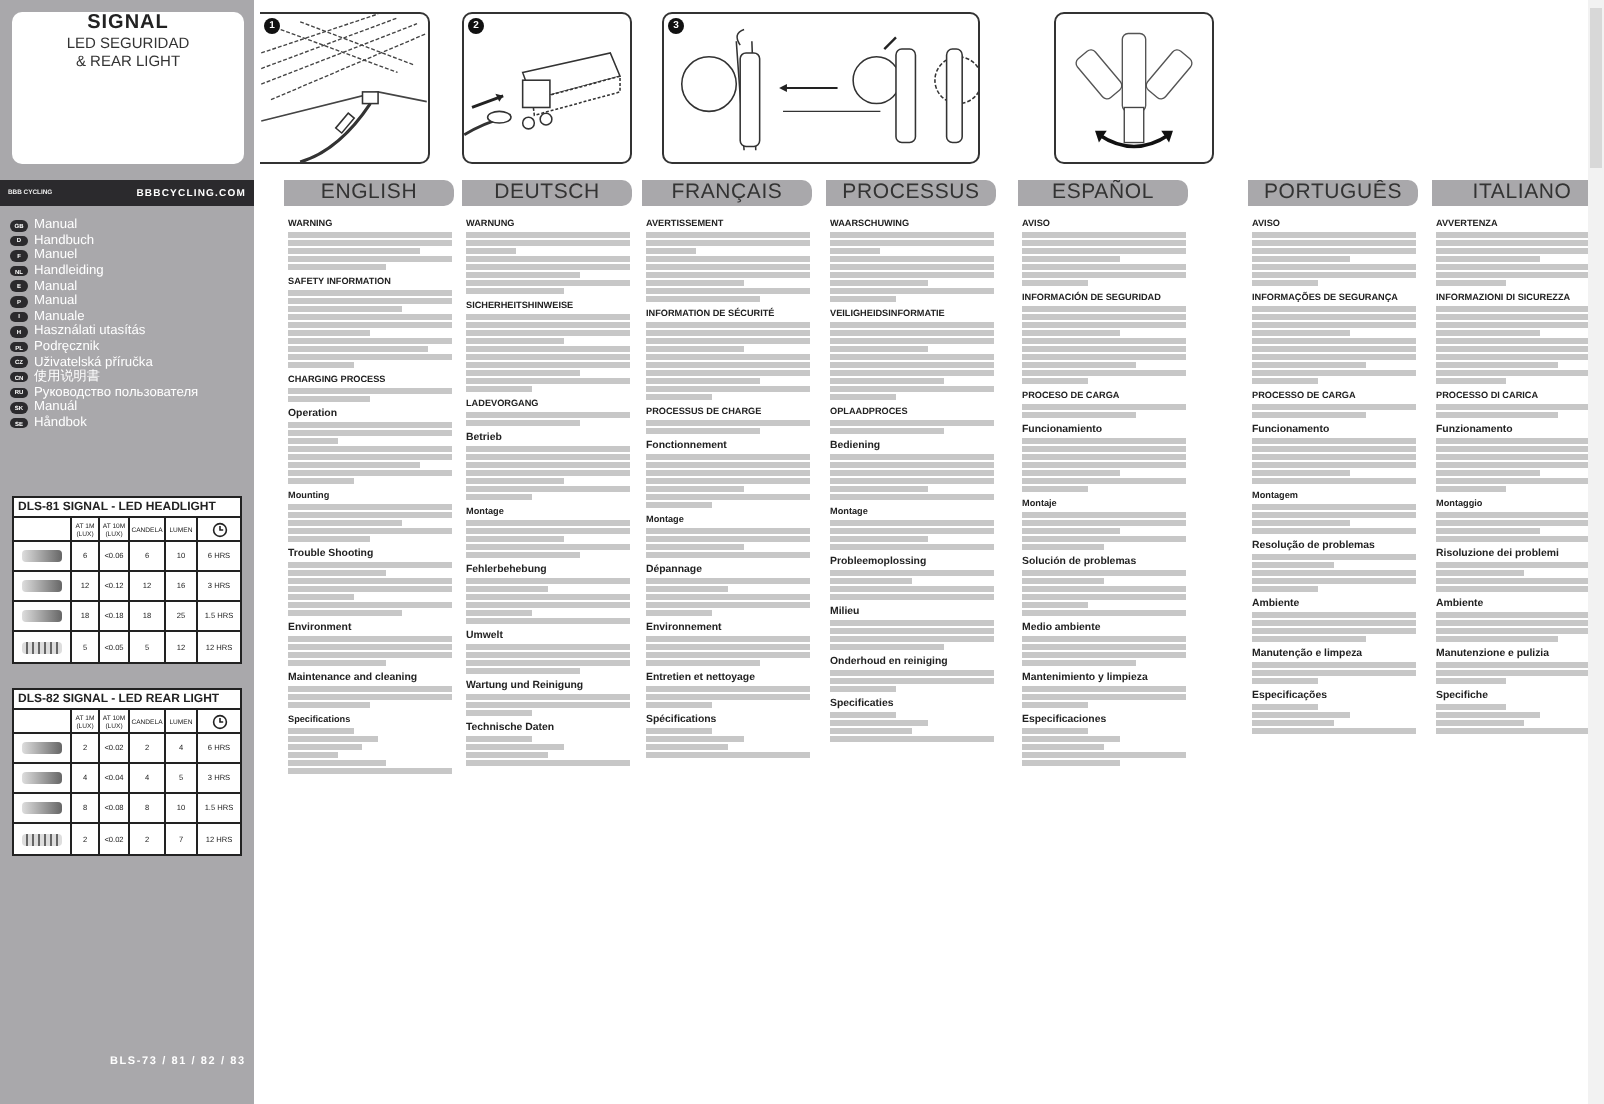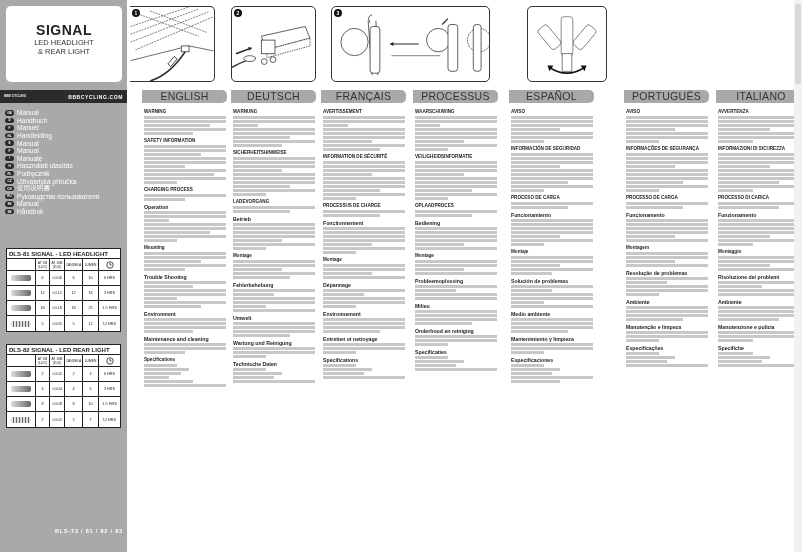--- a/index.html
+++ b/index.html
@@ -3,21 +3,21 @@
 <meta charset="utf-8">
 <style>
 *{box-sizing:border-box;margin:0;padding:0}
 html,body{width:802px;height:552px;overflow:hidden;background:#fff;font-family:"Liberation Sans",sans-serif;color:#222}
 #page{position:relative;width:802px;height:552px;background:#fff}
 
 #sidebar{position:absolute;left:0;top:0;width:127px;height:552px;background:#a9a8ab}
 #logo-box{position:absolute;left:6px;top:6px;width:116px;height:76px;background:#fff;border-radius:5px;text-align:center}
 #logo{margin-top:6px;height:22px;display:flex;justify-content:center;align-items:center}
 #logo svg{width:90px;height:24px}
-#prod-name{font-weight:bold;font-size:14px;letter-spacing:.5px;color:#222;margin-top:16px}
+#prod-name{font-weight:bold;font-size:10px;letter-spacing:.5px;color:#222;margin-top:0}
 #prod-sub1,#prod-sub2{font-size:7.5px;color:#333;line-height:9px}
 #brand-bar{position:absolute;left:0;top:90px;width:127px;height:13px;background:#2b2a2d;display:flex;align-items:center;justify-content:space-between;padding:0 4px}
 #brand-left{color:#eee;font-size:3.2px;line-height:3.6px;font-weight:bold}
 #brand-url{color:#fff;font-size:5px;font-weight:bold;letter-spacing:.6px}
 #lang-list{position:absolute;left:5px;top:109px;width:120px}
 .lang-item{display:flex;align-items:center;height:7.6px;font-size:6.6px;color:#fff}
 .lang-badge{width:9px;height:5.5px;background:#2b2a2d;border-radius:3px;color:#fff;font-size:3px;display:inline-flex;align-items:center;justify-content:center;margin-right:3px;font-weight:bold}
 .spec-table{position:absolute;left:6px;width:115px;background:#fff;border:1px solid #222}
 .spec-title{font-size:6px;font-weight:bold;padding:1px 2px;border-bottom:1px solid #222;height:10px;line-height:8px}
 .spec-row{display:grid;grid-template-columns:29px 14px 15px 18px 16px 1fr;border-bottom:1px solid #222;font-size:3.8px;align-items:center;text-align:center}
@@ -44,21 +44,21 @@
 #scroll-thumb{position:absolute;left:795px;top:4px;width:6px;height:80px;background:#d8d8d8}
 </style>
 </head>
 <body>
 
 <div id="page">
 
   <div id="sidebar">
     <div id="logo-box">
       <div id="prod-name">SIGNAL</div>
-      <div id="prod-sub1">LED HEADLIGHT</div>
+      <div id="prod-sub1">LED SEGURIDAD</div>
       <div id="prod-sub2">&amp; REAR LIGHT</div>
     </div>
 
     <div id="brand-bar">
       <div id="brand-left">BBB CYCLING</div>
       <div id="brand-url">BBBCYCLING.COM</div>
     </div>
 
     <div id="lang-list">
       <div class="lang-item">

